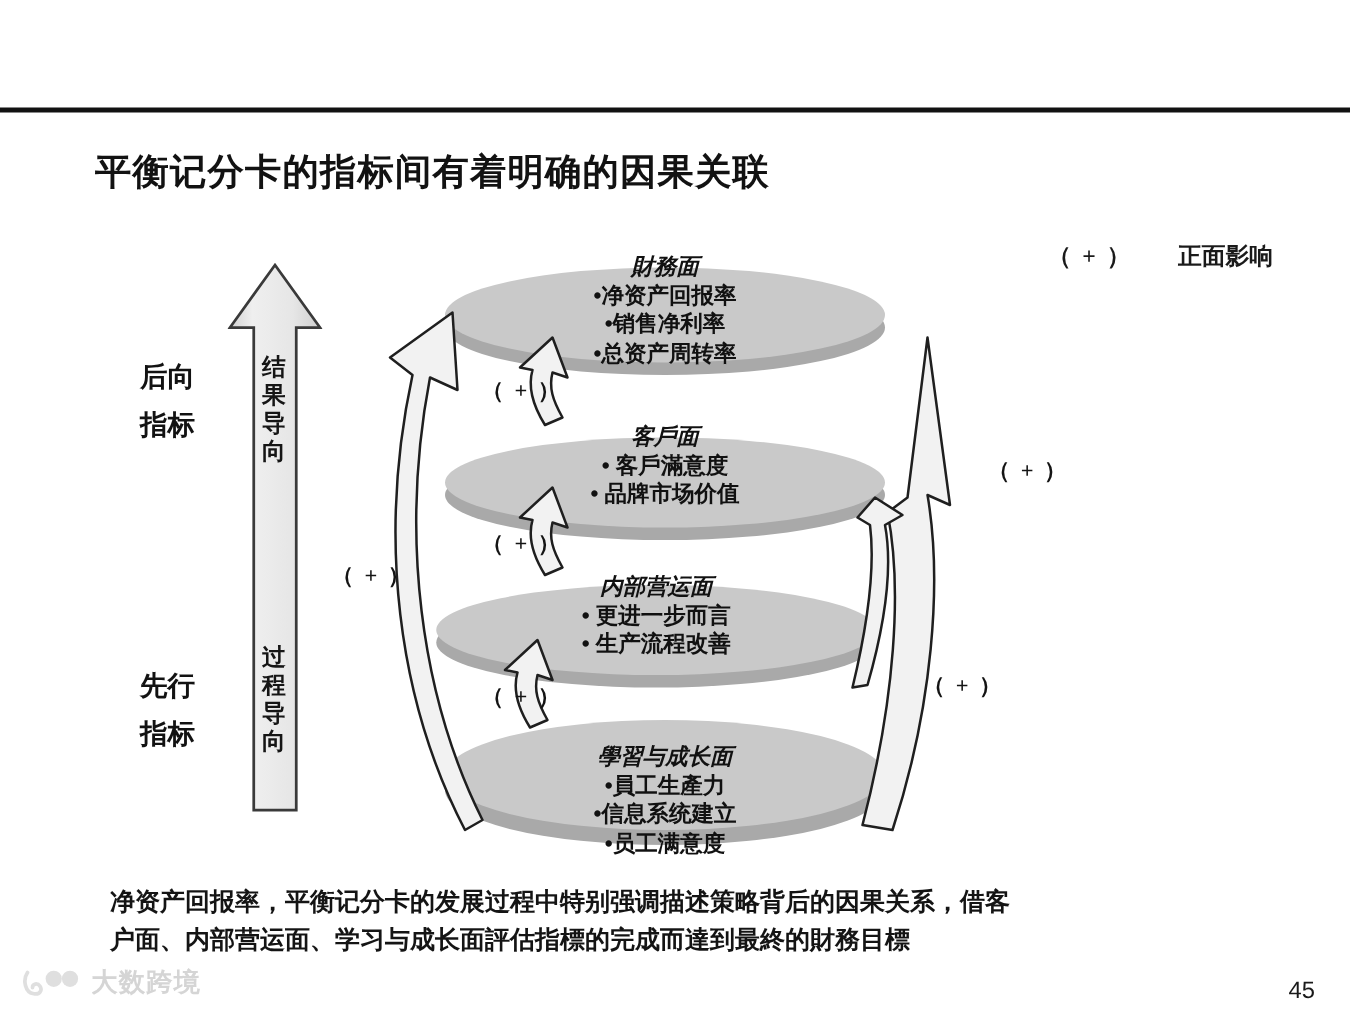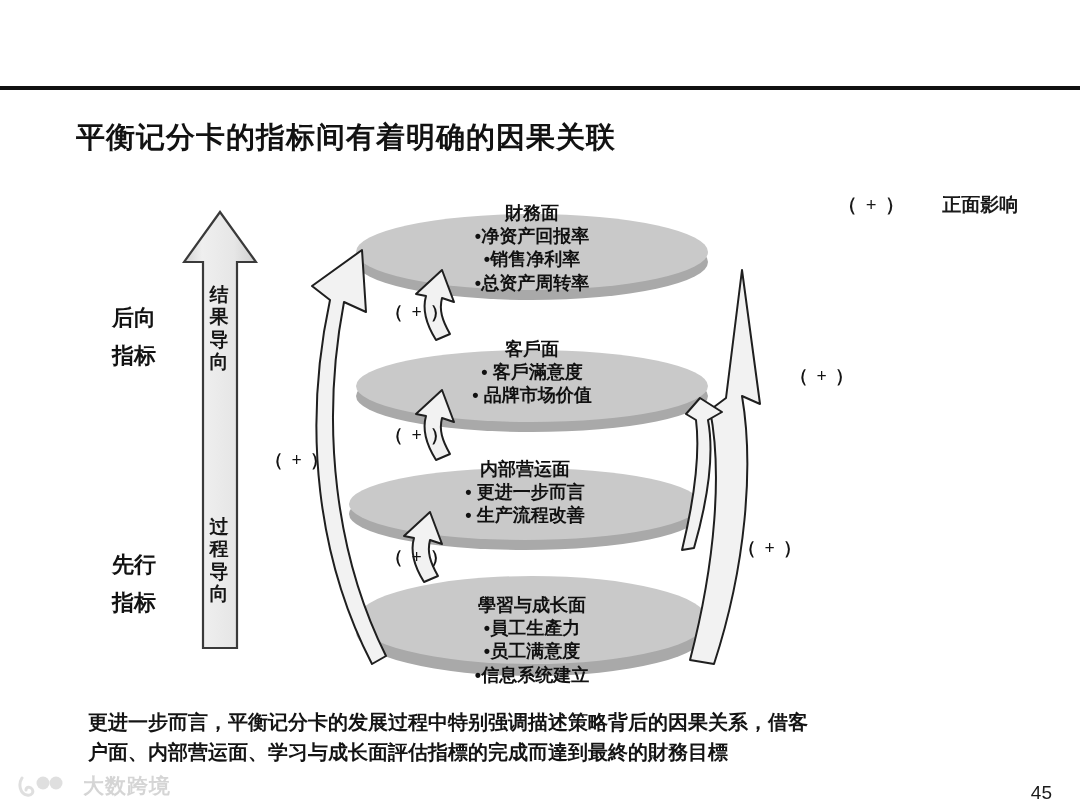--- a/index.html
+++ b/index.html
@@ -69,21 +69,20 @@
   
   .side-label {
     position: absolute;
     left: 78px;
     width: 112px;
     text-align: center;
     font-size: 22px;
     font-weight: bold;
     line-height: 1.72;
     color: #121212;
-    margin-top: 16px;
   }
   .side-label.lagging { top: 283px; }
   .side-label.leading { top: 530px; }
   .side-label span { display: block; }
 
   
   .big-arrow {
     position: absolute;
     left: 182px;
     top: 210px;
@@ -118,20 +117,21 @@
     position: absolute;
     left: 0;
     width: 360px;
     text-align: center;
     z-index: 4;
     pointer-events: none;
   }
   .disc-title {
     font-size: 18px;
     font-weight: bold;
+    font-style: italic;
     line-height: 1.28;
     color: #111111;
   }
   .disc-item {
     font-size: 18px;
     font-weight: bold;
     line-height: 1.30;
     color: #111111;
   }
 
@@ -198,21 +198,21 @@
     color: #1a1a1a;
     font-weight: normal;
   }
 
   .wm-left {
     position: absolute;
     left: 18px;
     top: 772px;
     display: flex;
     align-items: center;
-    gap: 19px;
+    gap: 9px;
     opacity: 0.42;
   }
   .wm-left .wm-logo { display: block; }
   .wm-left .wm-name {
     font-size: 21px;
     font-weight: bold;
     color: #9c9c9c;
     letter-spacing: 1px;
   }
 
@@ -345,33 +345,33 @@
 
   <div class="disc-text" id="text-internal" style="left:345px;">
     <div class="disc-title">内部营运面</div>
     <div class="disc-item">• 更进一步而言</div>
     <div class="disc-item">• 生产流程改善</div>
   </div>
 
   <div class="disc-text" id="text-learning" style="left:352px;margin-top:27px;">
     <div class="disc-title">學習与成长面</div>
     <div class="disc-item">•員工生產力</div>
+    <div class="disc-item">•信息系统建立</div>
     <div class="disc-item">•员工满意度</div>
-    <div class="disc-item">•信息系统建立</div>
   </div>
 
   <div class="plus-mark" id="plus-fin-cus">（ + ）</div>
   <div class="plus-mark" id="plus-cus-int">（ + ）</div>
   <div class="plus-mark" id="plus-int-lea">（ + ）</div>
   <div class="plus-mark" id="plus-outer-l">（ + ）</div>
   <div class="plus-mark" id="plus-outer-r1">（ + ）</div>
   <div class="plus-mark" id="plus-outer-r2">（ + ）</div>
 
   <div class="caption">
-    <span class="line1">更进一步而言，平衡记分卡的发展过程中特别强调描述策略背后的因果关系，借客</span>
+    <span class="line1">净资产回报率，平衡记分卡的发展过程中特别强调描述策略背后的因果关系，借客</span>
     <span class="line2">户面、内部营运面、学习与成长面評估指標的完成而達到最終的財務目標</span>
   </div>
 
   <div class="page-number">45</div>
 
   <div class="wm-left">
     <svg class="wm-logo" width="46" height="26" viewBox="0 0 46 26">
       <path d="M4,5 C0,11 2,21 9,22 C14,23 16,19 14,16 C12,13 8,14 8,17" fill="none" stroke="#b4b4b4" stroke-width="3" stroke-linecap="round"></path>
       <circle cx="25" cy="10" r="6.5" fill="#b4b4b4"></circle>
       <circle cx="38" cy="10" r="6.5" fill="#b4b4b4"></circle>

